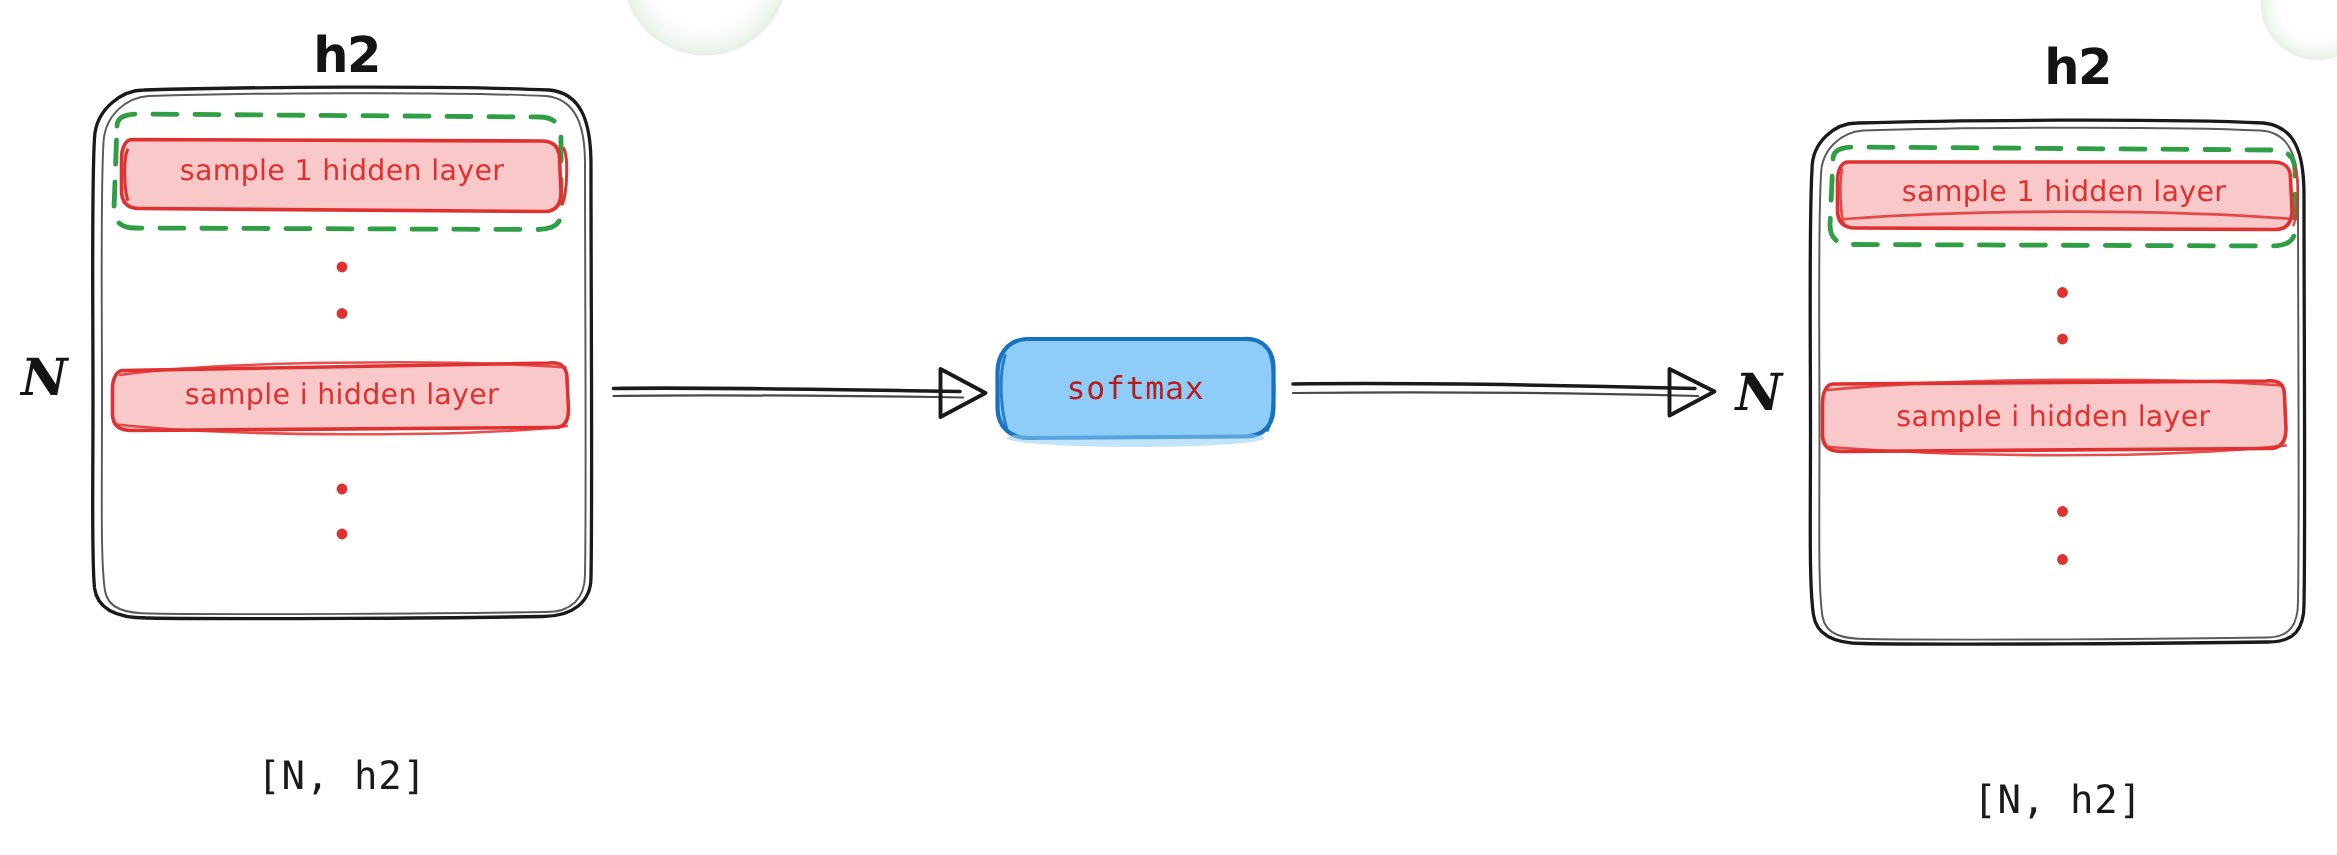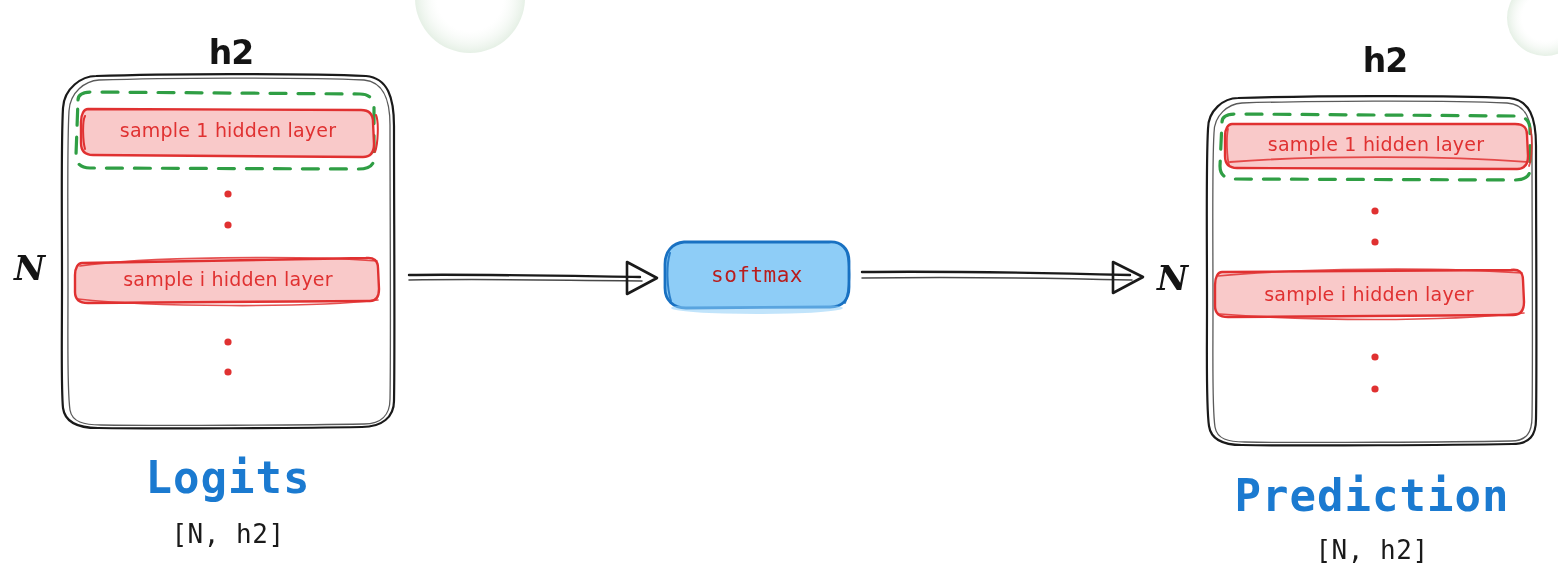--- a/index.html
+++ b/index.html
@@ -12,21 +12,20 @@
     height: 570px;
     position: relative;
     overflow: hidden;
     font-family: "DejaVu Sans", sans-serif;
   }
   #stage {
     position: absolute;
     left: 0; top: 0;
     width: 1558px;
     height: 412px;
-    margin-top: 16px;
   }
   svg.layer {
     position: absolute;
     left: 0; top: 0;
     width: 1558px;
     height: 570px;
     overflow: visible;
   }
 
   
@@ -166,27 +165,25 @@
       <circle cx="1375" cy="373" r="3.6" fill="#e03131"></circle>
     </g>
   </svg>
 
   <div class="txt h2-label centered" style="left:231px; top:20px;">h2</div>
   <div class="txt dim-label" style="left:14px; top:235px;">N</div>
 
   <div class="txt row-label centered" style="left:228px; top:105px;">sample 1 hidden layer</div>
   <div class="txt row-label centered" style="left:228px; top:254px;">sample i hidden layer</div>
 
-  <div class="txt title-label centered" style="left:228px; top:440px;">Logits</div>
   <div class="txt shape-label centered" style="left:228px; top:505px;">[N, h2]</div>
 
   <div class="txt node-label centered" style="left:757px; top:249px;">softmax</div>
 
   <div class="txt h2-label centered" style="left:1385px; top:28px;">h2</div>
   <div class="txt dim-label" style="left:1157px; top:245px;">N</div>
 
   <div class="txt row-label centered" style="left:1376px; top:119px;">sample 1 hidden layer</div>
   <div class="txt row-label centered" style="left:1369px; top:269px;">sample i hidden layer</div>
 
-  <div class="txt title-label centered" style="left:1372px; top:458px;">Prediction</div>
   <div class="txt shape-label centered" style="left:1372px; top:521px;">[N, h2]</div>
 
 </div>
 
 </body></html>

